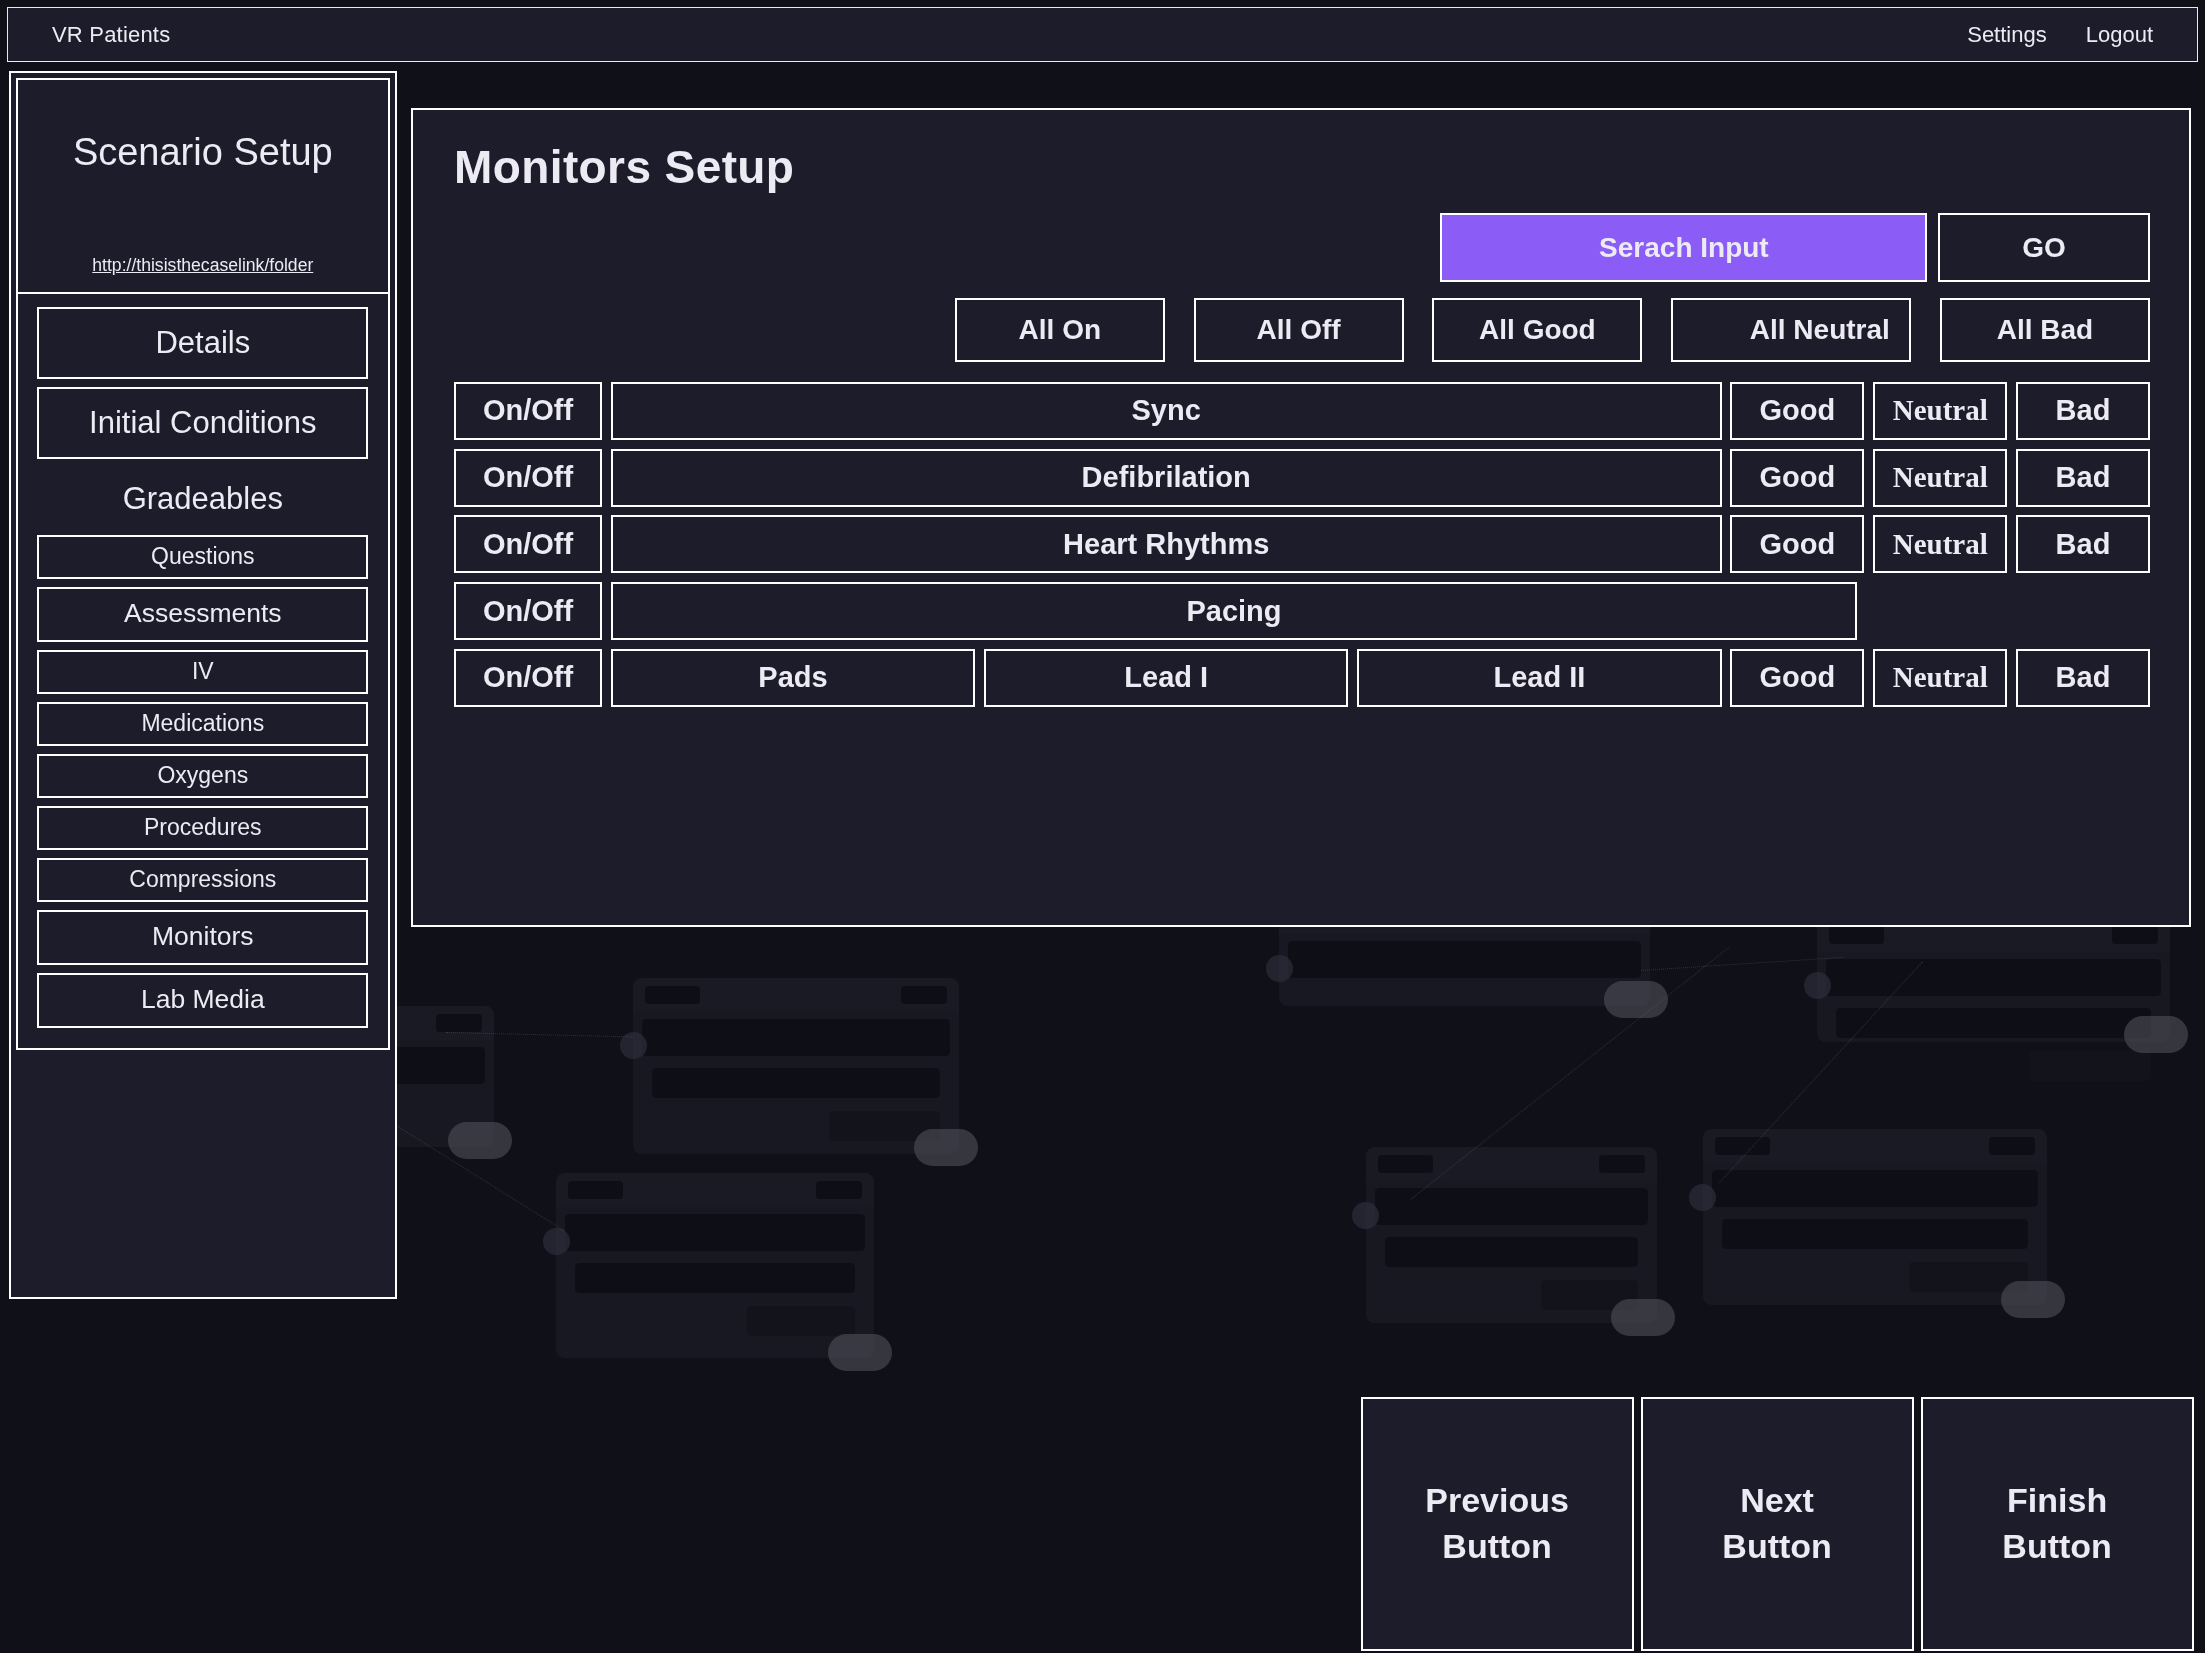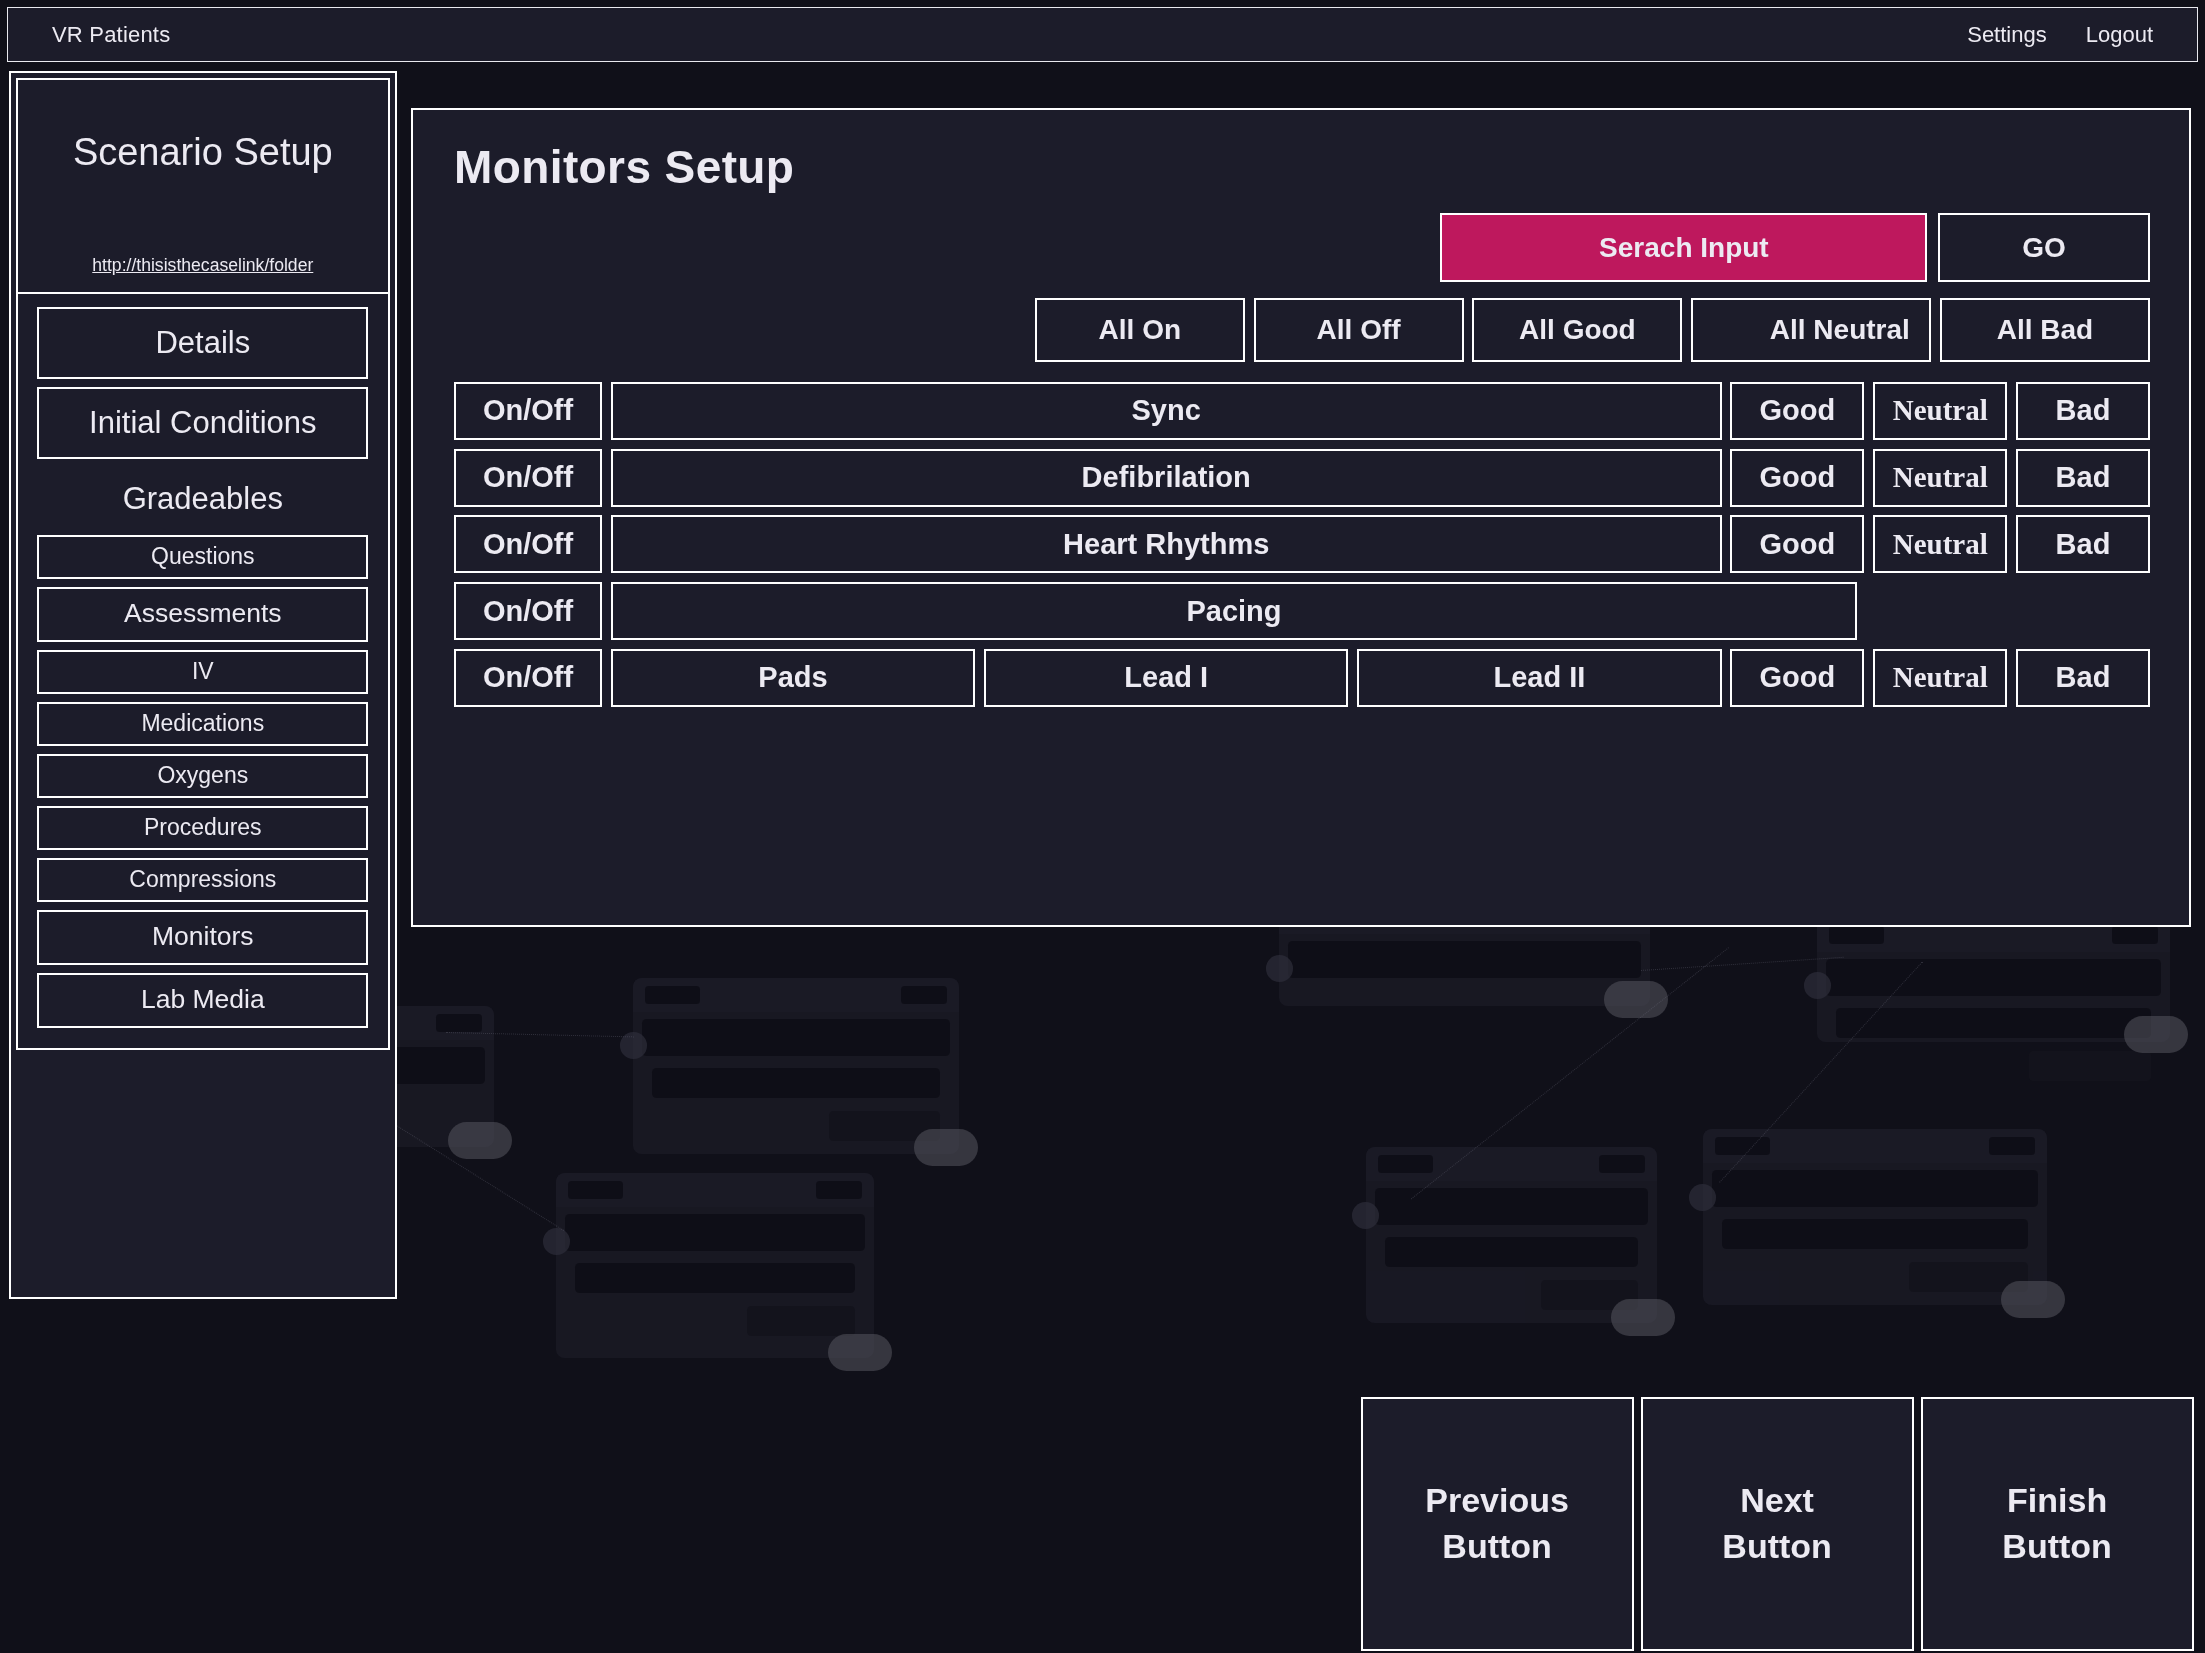--- a/index.html
+++ b/index.html
@@ -195,21 +195,21 @@
   }
 
   .search-row {
     display: flex;
     justify-content: flex-end;
     gap: 10.6px;
     margin-bottom: 16px;
   }
   .search-input {
     width: 487px; height: 69px;
-    background: #be185d;
+    background: #8b5cf6;
     border: 2.6px solid #ffffff;
     color: #eceaf2;
     font-size: 28px;
     font-weight: bold;
     text-align: center;
     font-family: "Liberation Sans", sans-serif;
   }
   .search-input::placeholder { color: #eceaf2; opacity: 1; }
   .go-btn {
     width: 212px; height: 69px;
@@ -231,20 +231,21 @@
   .bulk-btn {
     height: 64px;
     background: #1c1c2a;
     border: 2.6px solid #ffffff;
     color: #eceaf2;
     font-size: 28px;
     font-weight: bold;
     cursor: pointer;
     padding: 0 19.4px;
     font-family: "Liberation Sans", sans-serif;
+    margin-left: 20px;
   }
   .bulk-btn.w1 { width: 210px; }
   .bulk-btn.w2 { width: 210px; }
   .bulk-btn.w3 { width: 210px; }
   .bulk-btn.w4 { width: 240px; text-align: right; }
   .bulk-btn.w5 { width: 210px; }
 
   
   .mrow {
     display: flex;

